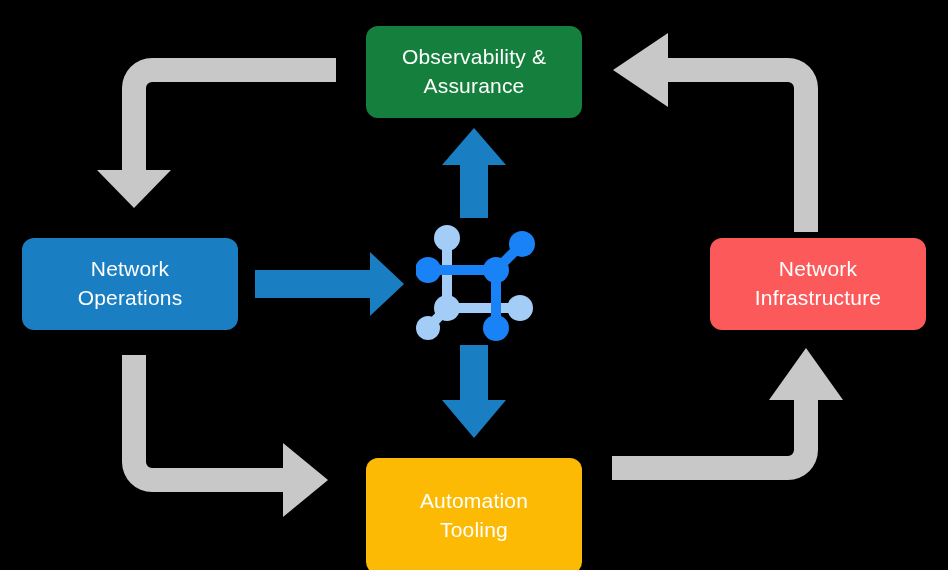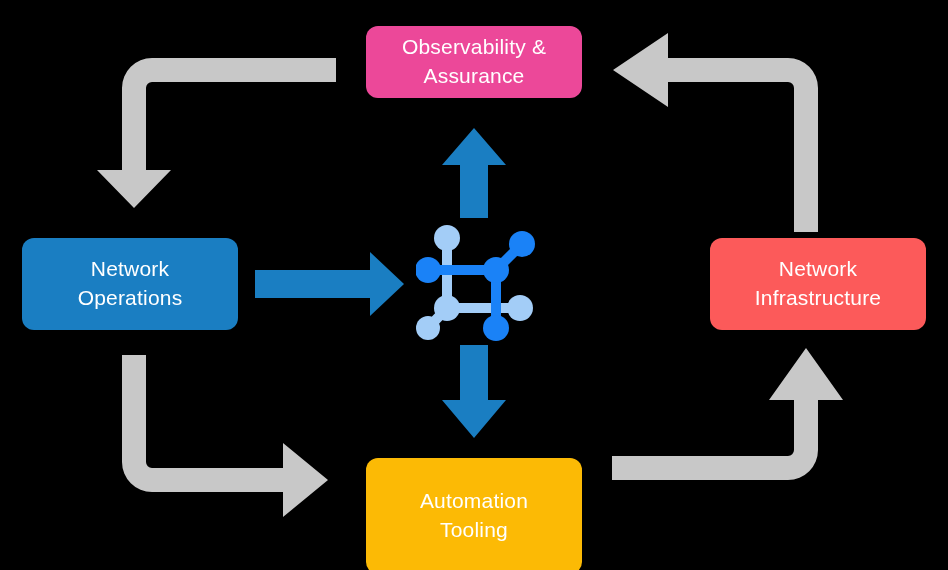--- a/index.html
+++ b/index.html
@@ -27,21 +27,21 @@
     color: #ffffff;
     font-size: 21px;
     font-weight: 400;
     line-height: 1.38;
     letter-spacing: 0.2px;
     box-sizing: border-box;
     padding: 6px 10px;
   }
   .node-label { white-space: pre-line; display: block; }
 
-  #box-observability { left: 366px; top: 26px;  width: 216px; height: 72px; background: #ec4899; }
+  #box-observability { left: 366px; top: 26px;  width: 216px; height: 92px; background: #15803d; }
   #box-network-ops   { left: 22px;  top: 238px; width: 216px; height: 92px; background: #1a7ec2; }
   #box-network-infra { left: 710px; top: 238px; width: 216px; height: 92px; background: #fc5a5a; }
   #box-automation    { left: 366px; top: 458px; width: 216px; height: 116px; background: #fcba05; }
 
   .svg-layer {
     position: absolute;
     left: 0; top: 0;
     width: 948px; height: 570px;
     pointer-events: none;
   }

